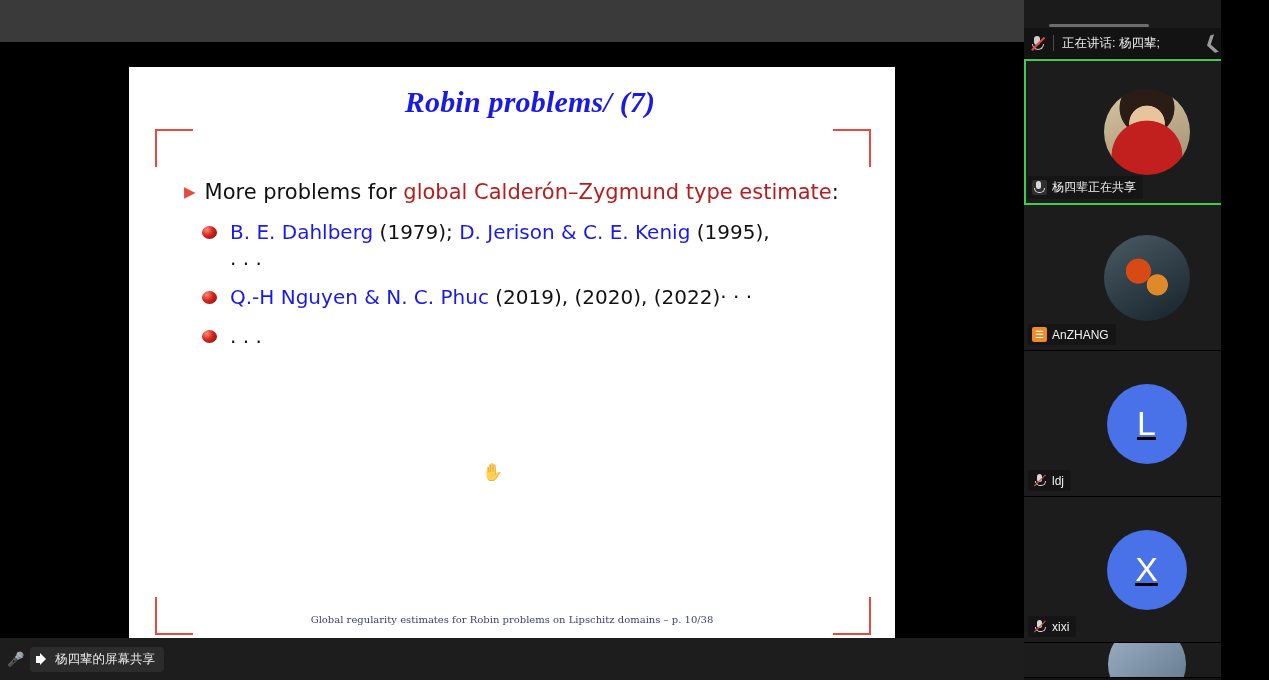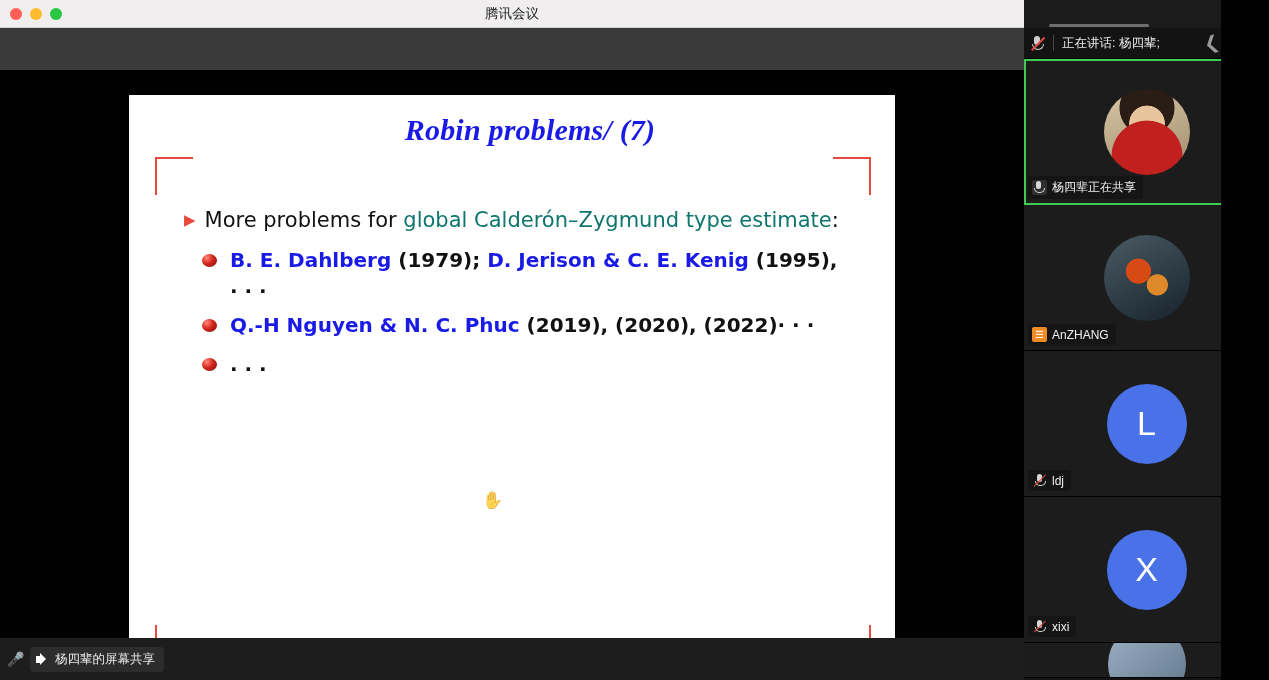--- a/index.html
+++ b/index.html
@@ -115,27 +115,26 @@
     align-items: baseline;
     gap: 9px;
   }
   .lead .tri {
     color: #e8493f;
     font-size: 15px;
     line-height: 1;
     position: relative;
     top: -2px;
   }
-  .lead .hl { color: #0f766e; }
+  .lead .hl { color: #b91c1c; }
 
   ul.bullets {
     list-style: none;
     margin: 14px 0 0 0;
     padding: 0;
-    font-weight: bold;
   }
   ul.bullets li {
     position: relative;
     padding-left: 46px;
     margin-bottom: 13px;
     font-family: "DejaVu Sans", sans-serif;
     font-size: 20px;
     color: #111;
     line-height: 1.3;
   }
@@ -302,20 +301,21 @@
   .tile {
     position: relative;
     width: 245px;
     height: 145px;
     background: #1c1c1c;
     border-bottom: 1px solid #000;
     display: flex;
     align-items: center;
     justify-content: center;
     overflow: hidden;
+    text-decoration: underline;
   }
   .tile.active {
     outline: 2px solid #3fcc53;
     outline-offset: -2px;
   }
   .avatar-photo {
     width: 86px; height: 86px;
     border-radius: 50%;
     position: relative;
     overflow: hidden;
@@ -398,28 +398,20 @@
     margin-top: 8px;
   }
 </style>
 </head>
 <body>
 
 <div class="app">
 
   <div class="window">
 
-    <div class="titlebar">
-      <div class="traffic">
-        <span class="dot red"></span>
-        <span class="dot yellow"></span>
-        <span class="dot green"></span>
-      </div>
-      <div class="title-text">腾讯会议</div>
-    </div>
 
     <div class="toolbar-strip"></div>
 
     <div class="stage">
 
       <div class="slide">
         <h1 class="slide-title">Robin problems/ (7)</h1>
 
         <span class="frame-corner fc-tl"></span>
         <span class="frame-corner fc-tr"></span>

